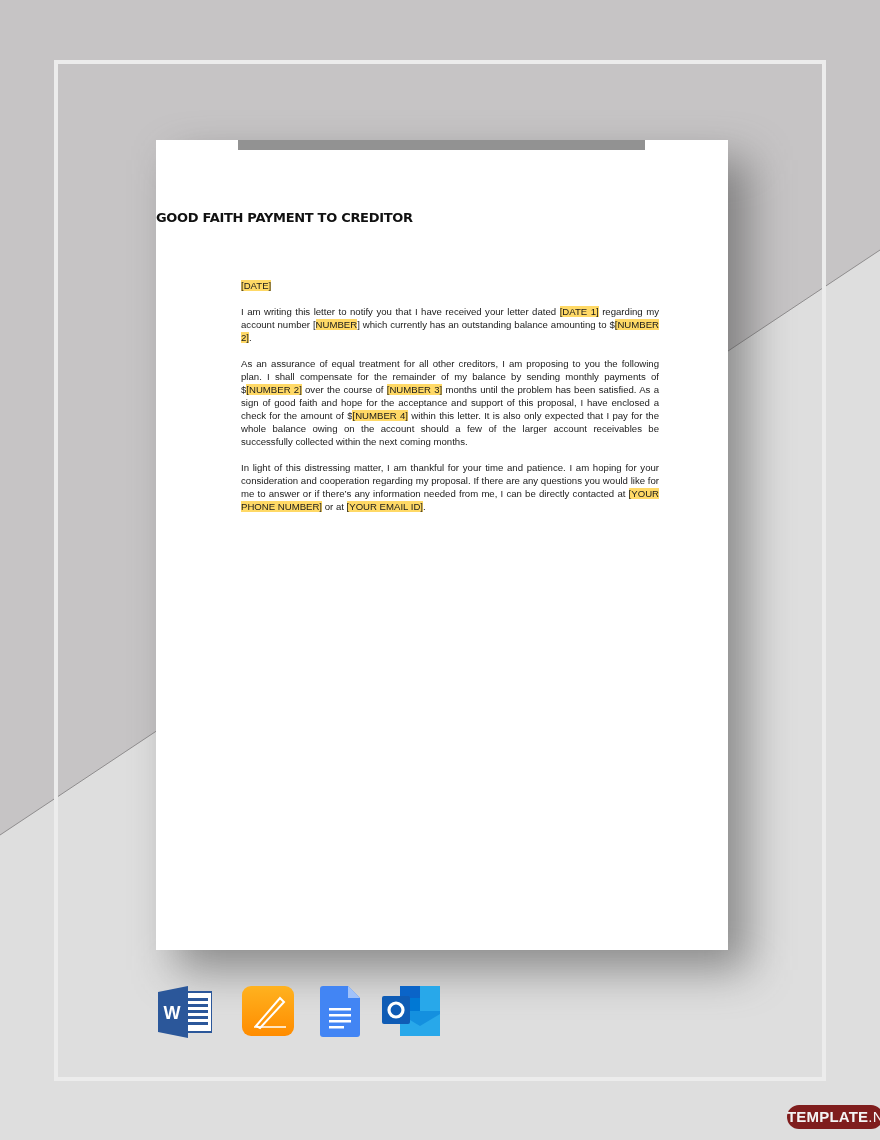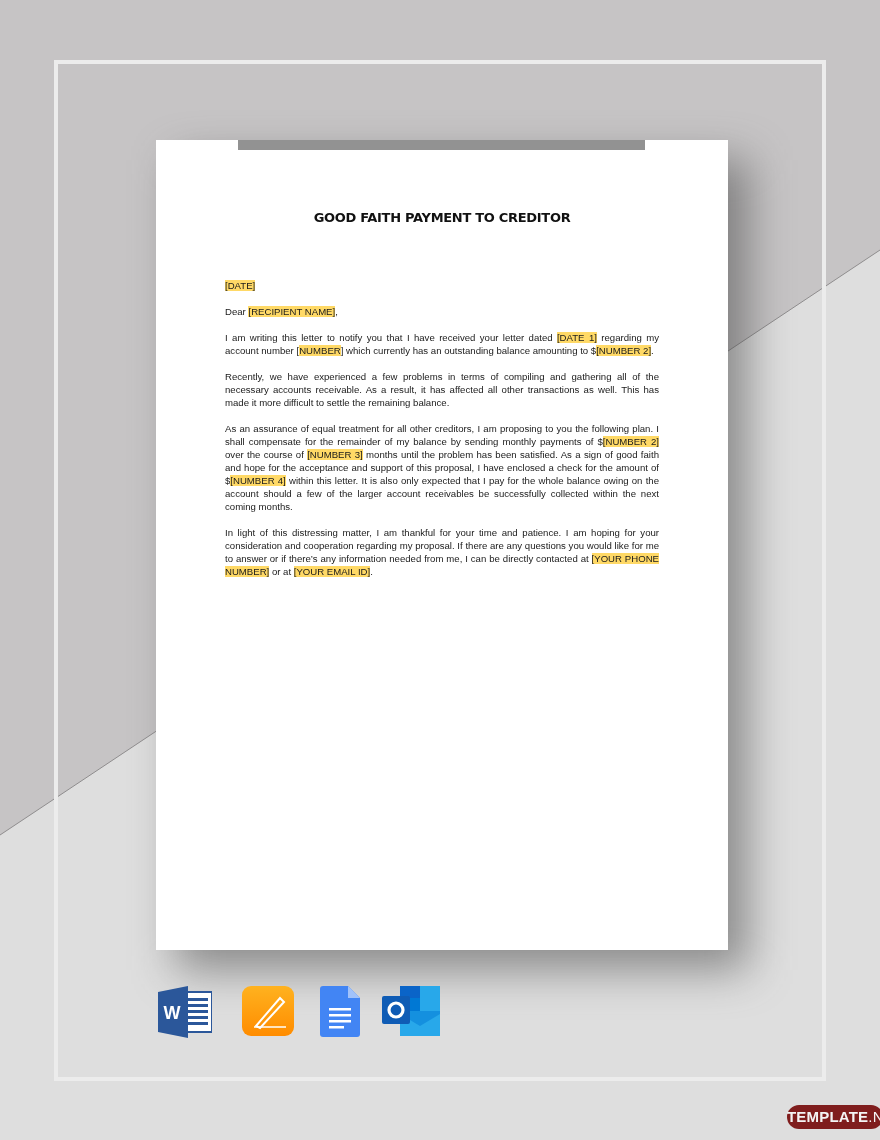--- a/index.html
+++ b/index.html
@@ -30,32 +30,32 @@
     .page {
       position: absolute; left: 156px; top: 140px; width: 572px; height: 810px;
       background: #ffffff;
     }
     .page-bar {
       position: absolute; left: 82px; top: 0; width: 407px; height: 10px;
       background: #929292;
     }
     .doc-title {
       position: absolute; left: 0; top: 70px; width: 572px;
-      text-align: center;
+      text-align: left;
       font-family: "DejaVu Sans", sans-serif;
       font-weight: bold; font-size: 13px; letter-spacing: -0.3px;
       color: #111;
     }
     .doc-body {
       position: absolute; left: 69px; top: 139px; width: 434px;
       font-family: "Liberation Sans", sans-serif;
       font-size: 9.6px; line-height: 13px; color: #1a1a1a;
       text-align: justify;
     }
-    .doc-body p { margin: 0 0 13px 0; }
+    .doc-body p { margin: 0 0 13px 16px; }
     .hl { background: #ffd966; }
     .gap-sig { height: 39px; }
     .gap-name { height: 39px; }
     .icons {
       position: absolute; left: 158px; top: 986px; height: 52px; width: 290px;
     }
     .app-icon { position: absolute; top: 0; width: 54px; height: 52px; }
     .badge {
       position: absolute; left: 787px; top: 1105px; width: 96px; height: 24px;
       border-radius: 12px; background: #7f1d1d;
@@ -74,25 +74,23 @@
 <div class="frame"></div>
 
 <div class="page-shadow"></div>
 <div class="page">
   <div class="page-bar"></div>
   <div class="doc-title">GOOD FAITH PAYMENT TO CREDITOR</div>
 
   <div class="doc-body">
     <p><span class="hl">[DATE]</span></p>
 
-    <p><span>Dear </span><span class="hl">[RECIPIENT NAME]</span><span>,</span></p>
 
     <p><span>I am writing this letter to notify you that I have received your letter dated </span><span class="hl">[DATE 1]</span><span> regarding my account number [</span><span class="hl">NUMBER</span><span>] which currently has an outstanding balance amounting to $</span><span class="hl">[NUMBER 2]</span><span>.</span></p>
 
-    <p>Recently, we have experienced a few problems in terms of compiling and gathering all of the necessary accounts receivable. As a result, it has affected all other transactions as well. This has made it more difficult to settle the remaining balance.</p>
 
     <p><span>As an assurance of equal treatment for all other creditors, I am proposing to you the following plan. I shall compensate for the remainder of my balance by sending monthly payments of $</span><span class="hl">[NUMBER 2]</span><span> over the course of </span><span class="hl">[NUMBER 3]</span><span> months until the problem has been satisfied. As a sign of good faith and hope for the acceptance and support of this proposal, I have enclosed a check for the amount of $</span><span class="hl">[NUMBER 4]</span><span> within this letter. It is also only expected that I pay for the whole balance owing on the account should a few of the larger account receivables be successfully collected within the next coming months.</span></p>
 
     <p><span>In light of this distressing matter, I am thankful for your time and patience. I am hoping for your consideration and cooperation regarding my proposal. If there are any questions you would like for me to answer or if there’s any information needed from me, I can be directly contacted at </span><span class="hl">[YOUR PHONE NUMBER]</span><span> or at </span><span class="hl">[YOUR EMAIL ID]</span><span>.</span></p>
 
     <div class="gap-sig"></div>
     <div class="gap-name"></div>
   </div>
 </div>
 

